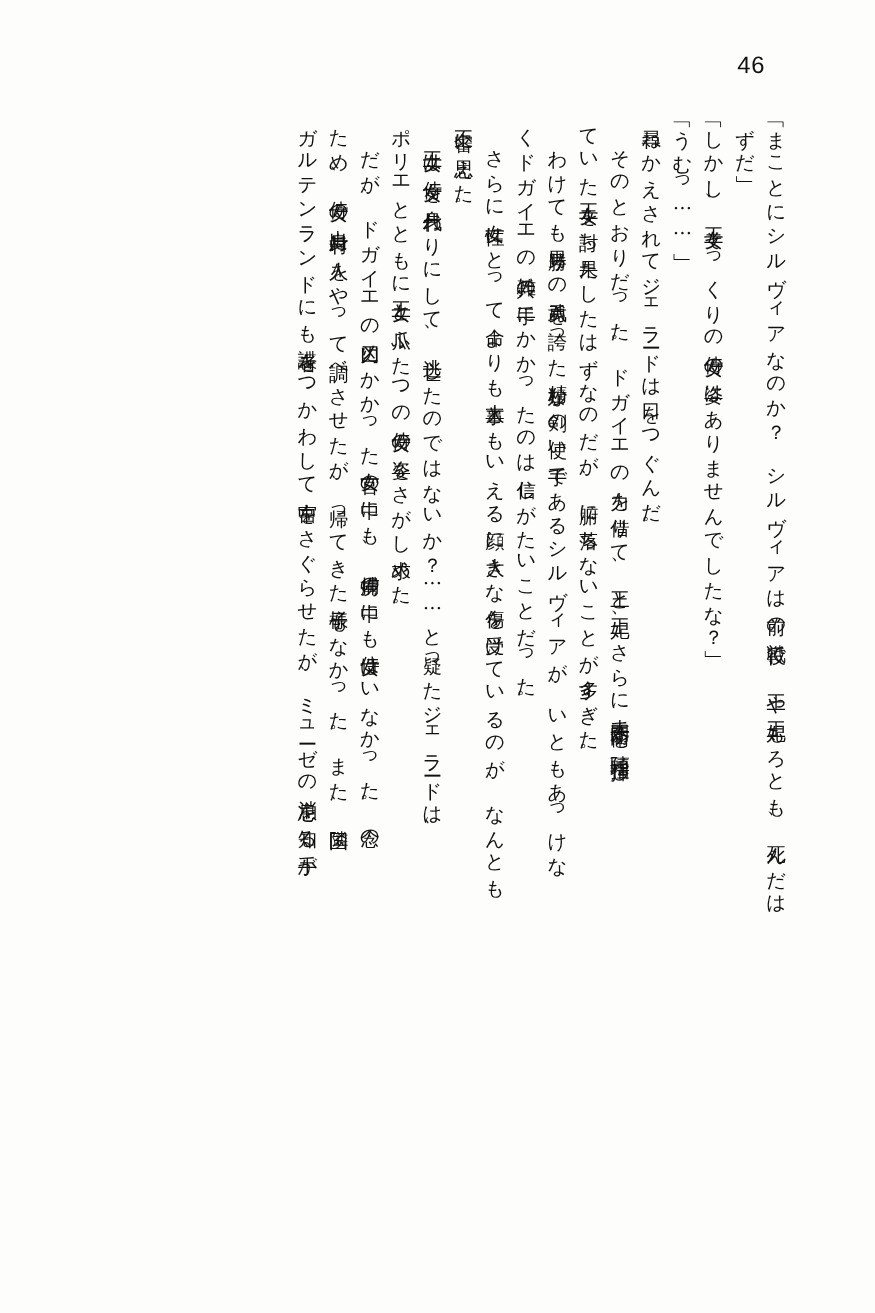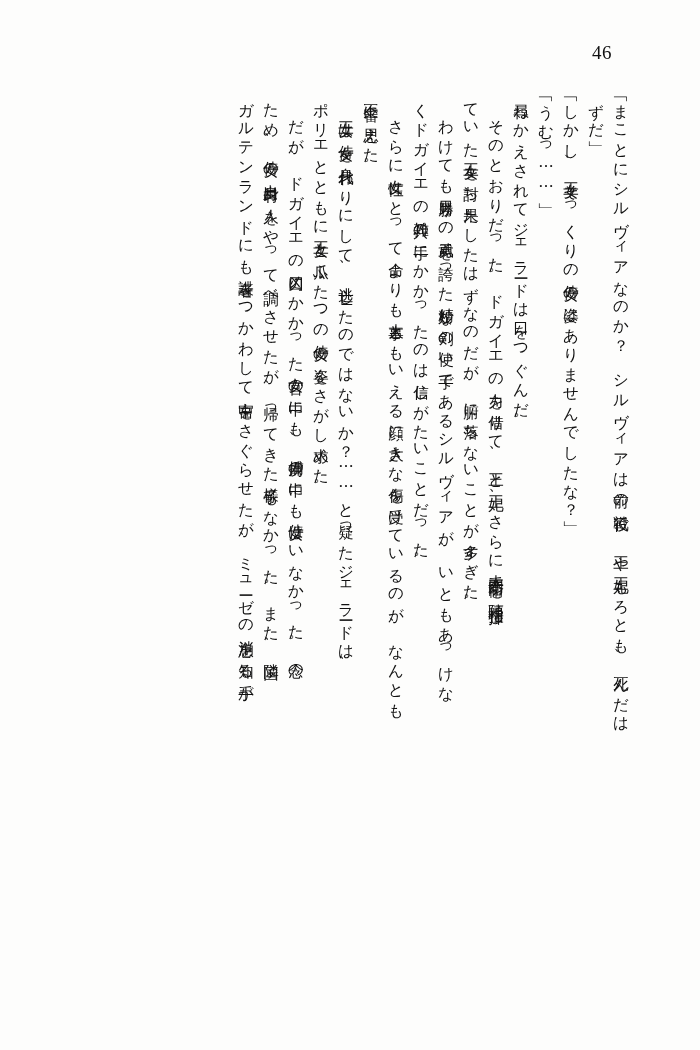--- a/index.html
+++ b/index.html
@@ -22,21 +22,21 @@
     width: 700px;
     height: 1050px;
     background: #fdfdfc;
   }
 
   .page-number {
     position: absolute;
     top: 42px;
     right: 88px;
     font-size: 19px;
-    font-family: Liberation Serif, serif;
+    font-family: Liberation Sans, sans-serif;
     color: #111;
     letter-spacing: 0.5px;
   }
 
   
   .text-block {
     position: absolute;
     top: 92px;
     right: 72px;
     left: 70px;

